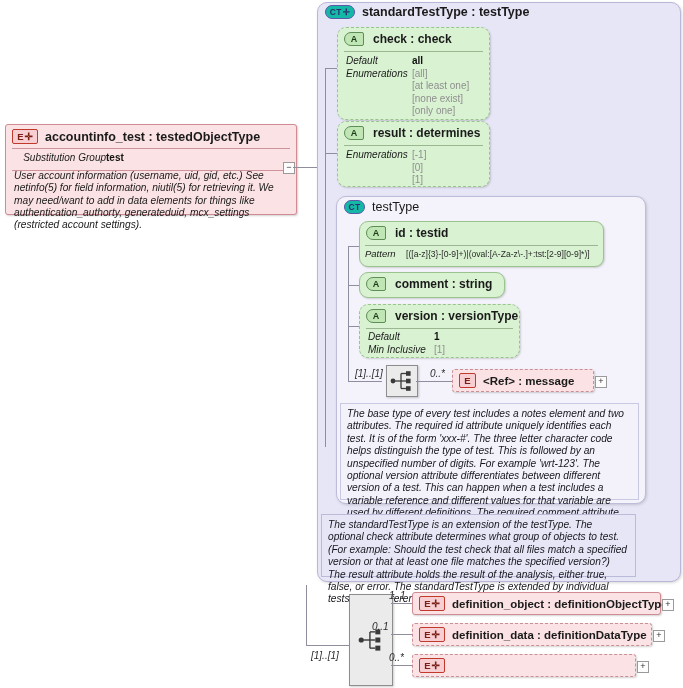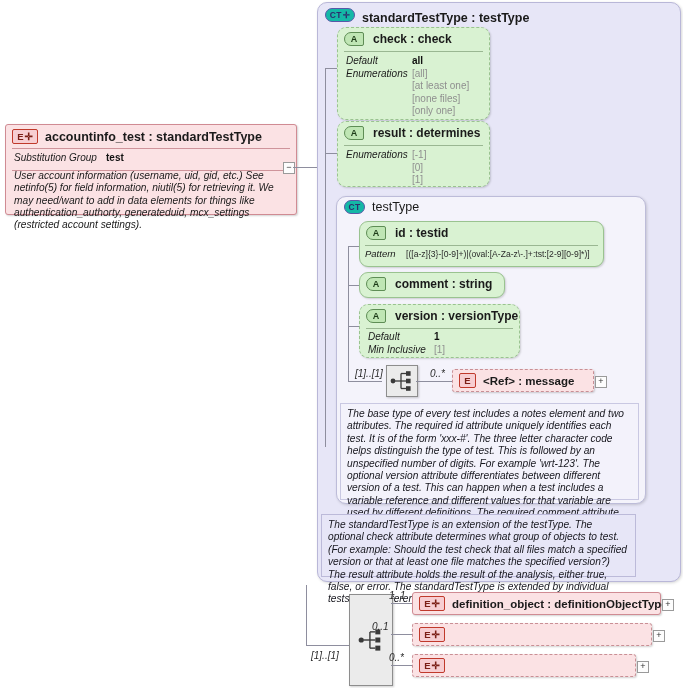--- a/index.html
+++ b/index.html
@@ -73,35 +73,35 @@
 <body>
 
 <div class="node ct" style="left:317px;top:2px;width:364px;height:580px;border-radius:10px;">
 </div>
 
 <div class="abs" style="left:325px;top:5px;display:flex;align-items:center;gap:7px;">
   <span class="icn icn-ct">
     <span>CT</span>
       <span class="pl">✛</span>
   </span>
-  <span style="font-weight:bold;font-size:12.5px;margin-top:6px;">standardTestType : testType</span>
+  <span style="font-weight:bold;font-size:12.5px;">standardTestType : testType</span>
 </div>
 
 <div class="node elem" style="left:5px;top:124px;width:292px;height:91px;">
   <div class="title">
     <span class="icn icn-e">
       <span>E</span>
         <span class="pl">✛</span>
     </span>
-    <span>accountinfo_test : standardTestType</span>
+    <span>accountinfo_test : testedObjectType</span>
   </div>
   <div style="border-top:1px solid #cf949b;margin:0 6px;"></div>
   <div class="body">
     <div class="prow">
-      <span class="k" style="width:92px;">Substitution Group</span>
+      <span class="k" style="width:92px;text-align:right;">Substitution Group</span>
       <span class="v">test</span>
     </div>
   </div>
   <div style="border-top:1px solid #cf949b;margin:0 6px;"></div>
   <div class="abs" style="left:8px;top:45px;width:277px;font-style:italic;font-size:10.2px;line-height:12.3px;">User account information (username, uid, gid, etc.)  See netinfo(5) for field information, niutil(5) for retrieving it.  We may need/want to add in data elements for things like authentication_authorty, generateduid, mcx_settings (restricted account settings).</div>
 </div>
 
 <div class="expander abs" style="left:283px;top:162px;">−</div>
 
 <div class="ln lnh" style="left:293px;top:167px;width:24px;"></div>
@@ -120,21 +120,21 @@
     <div class="prow">
       <span class="k" style="width:66px;">Enumerations</span>
       <span class="v enum">[all]</span>
     </div>
     <div class="prow">
       <span class="k" style="width:66px;"></span>
       <span class="v enum">[at least one]</span>
     </div>
     <div class="prow">
       <span class="k" style="width:66px;"></span>
-      <span class="v enum">[none files]</span>
+      <span class="v enum">[none exist]</span>
     </div>
     <div class="prow">
       <span class="k" style="width:66px;"></span>
       <span class="v enum">[only one]</span>
     </div>
   </div>
 </div>
 
 <div class="node attr optional" style="left:337px;top:121px;width:153px;height:66px;">
   <div class="title" style="font-size:12px;gap:9px;">
@@ -283,20 +283,21 @@
 <div class="expander abs" style="left:662px;top:599px;">+</div>
 
 <div class="ln lnh" style="left:391px;top:634px;width:22px;"></div>
 <div class="card" style="left:372px;top:621px;">0..1</div>
 <div class="node elem optional" style="left:412px;top:623px;width:240px;height:23px;">
   <div class="title" style="font-size:11.5px;gap:7px;padding:3px 6px;">
     <span class="icn icn-e">
         <span>E</span>
         <span class="pl">✛</span>
       </span>
+    <span>definition_data : definitionDataType</span>
   </div>
 </div>
 <div class="expander abs" style="left:653px;top:630px;">+</div>
 
 <div class="ln lnh" style="left:391px;top:665px;width:22px;"></div>
 <div class="card" style="left:389px;top:652px;">0..*</div>
 <div class="node elem optional" style="left:412px;top:654px;width:224px;height:23px;">
   <div class="title" style="font-size:11.5px;gap:7px;padding:3px 6px;">
     <span class="icn icn-e">
         <span>E</span>

